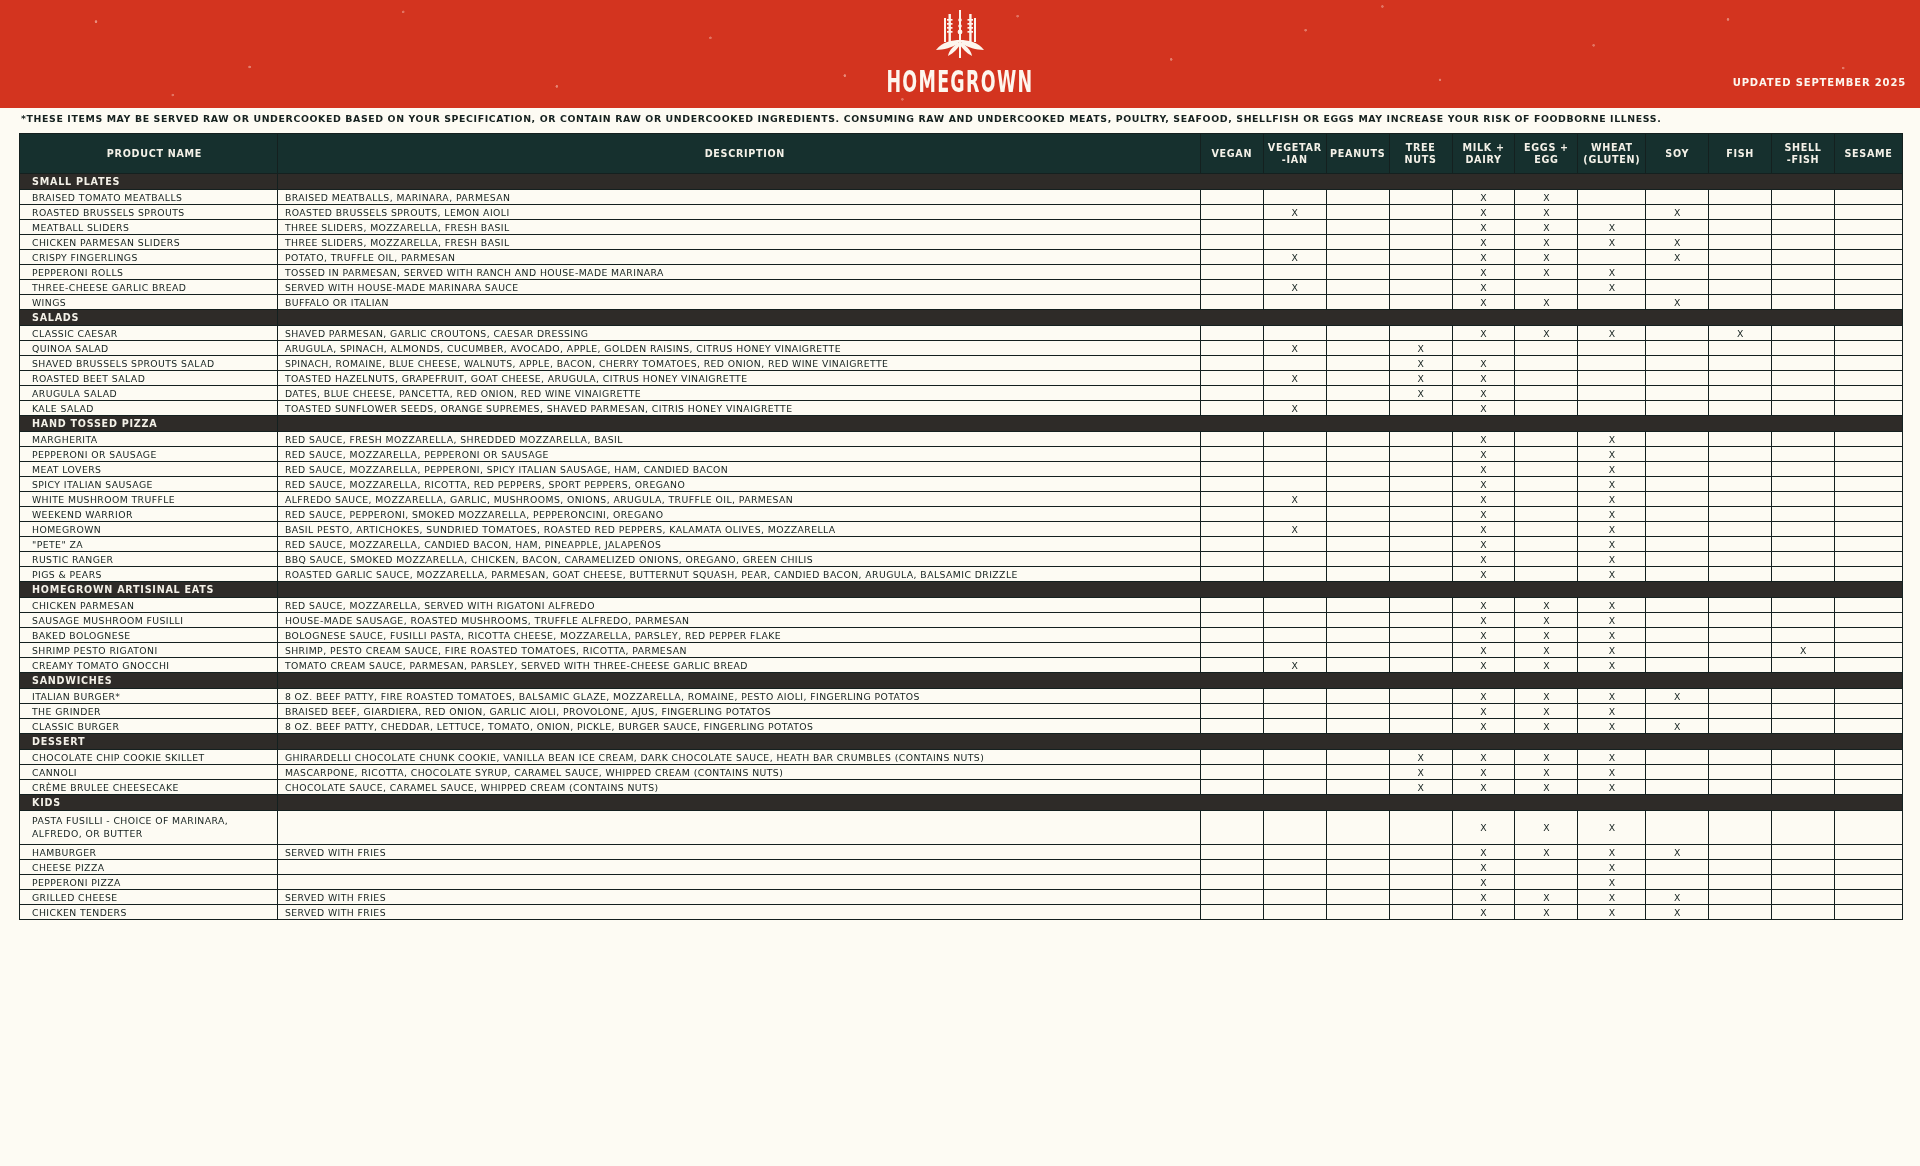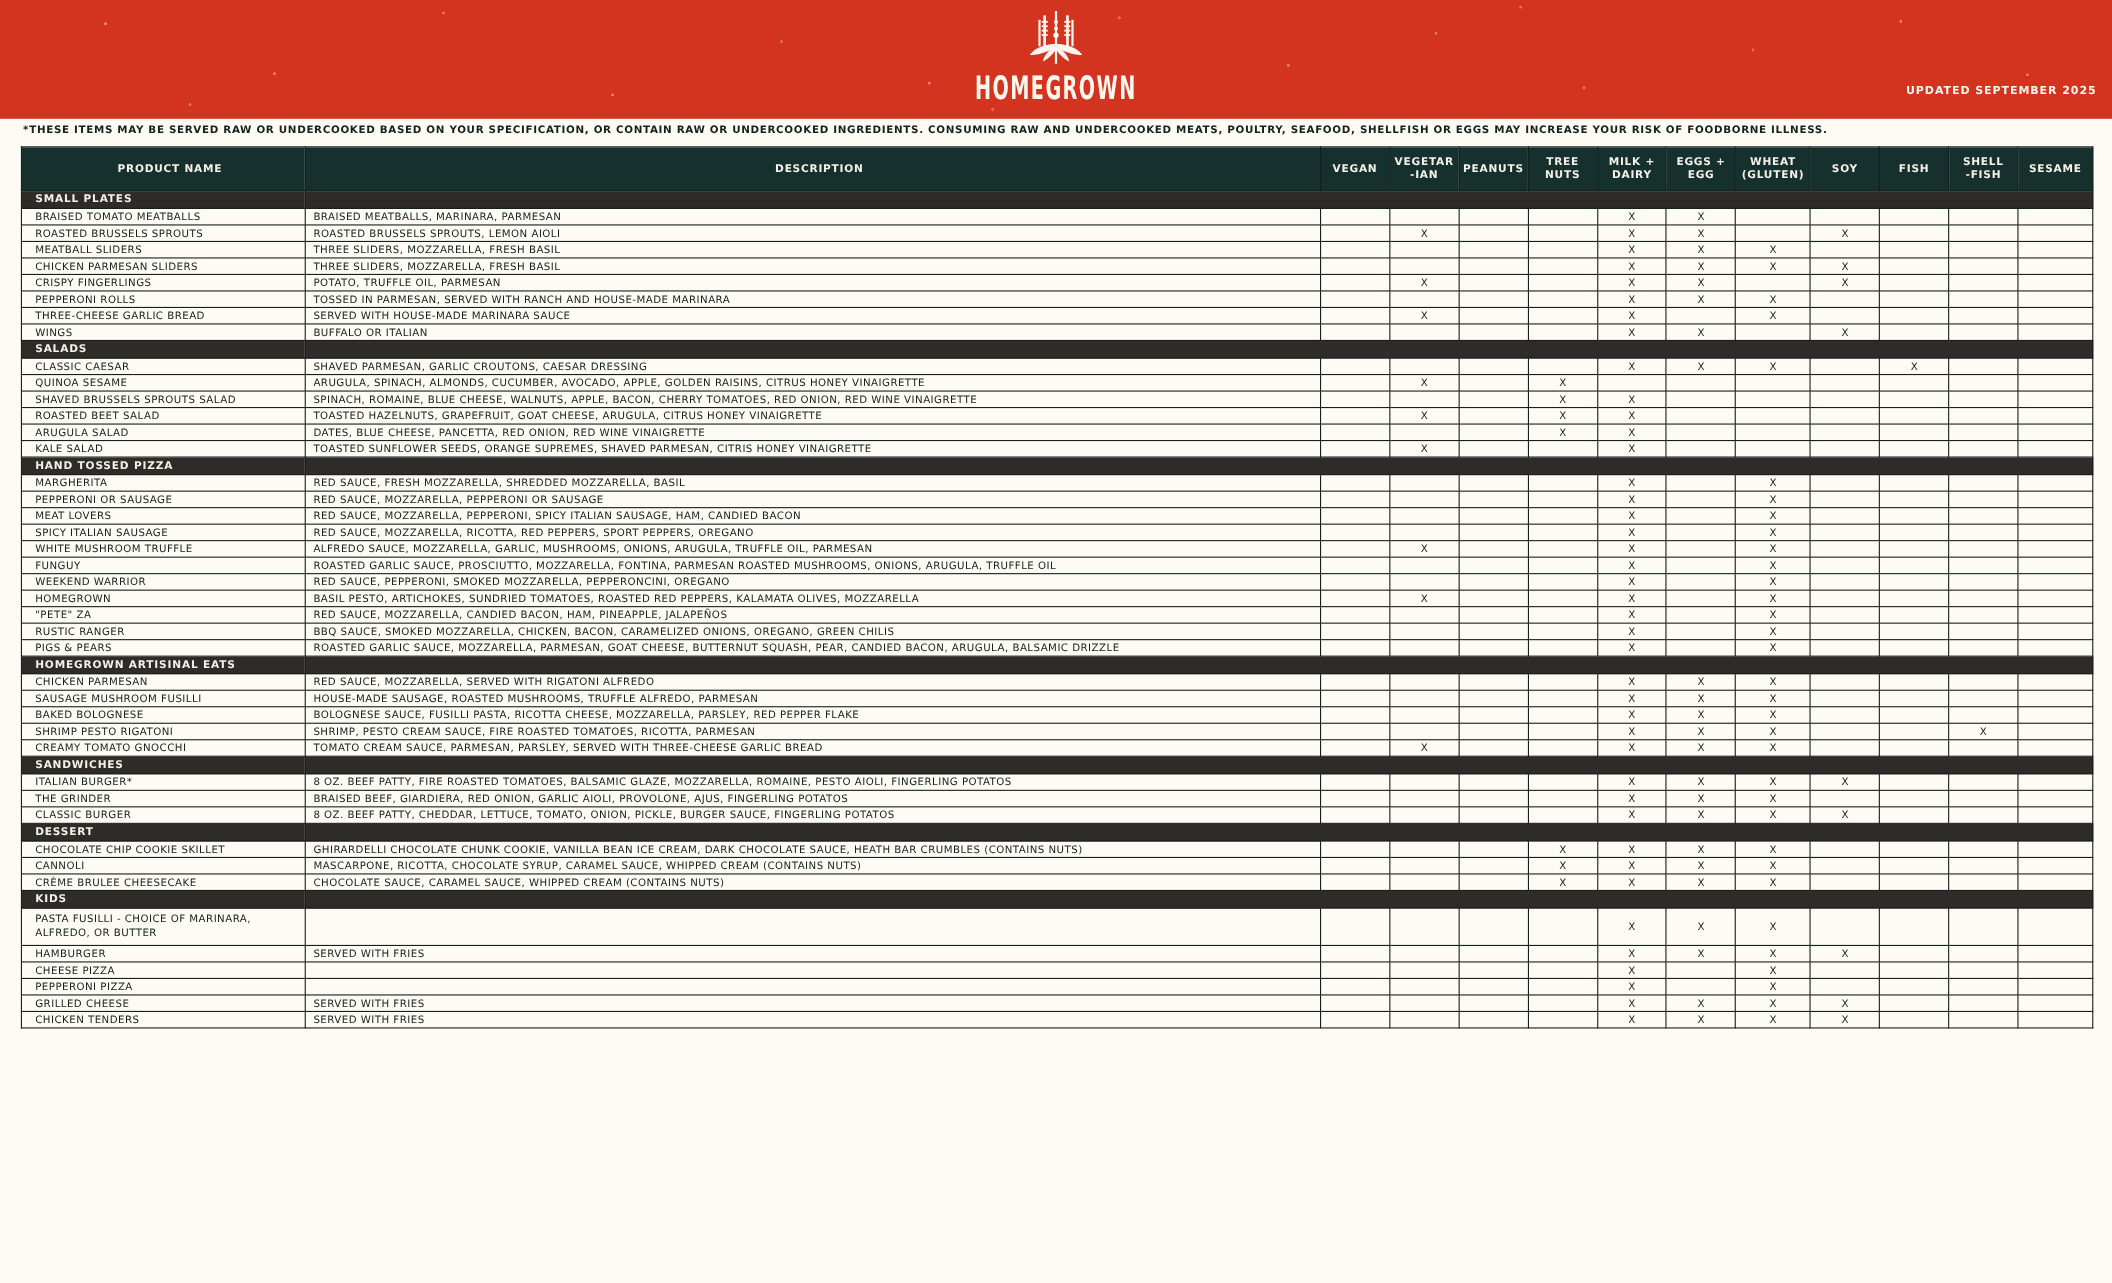--- a/index.html
+++ b/index.html
@@ -424,21 +424,21 @@
             <td class="mark"></td>
             <td class="mark">X</td>
             <td class="mark">X</td>
             <td class="mark">X</td>
             <td class="mark"></td>
             <td class="mark">X</td>
             <td class="mark"></td>
             <td class="mark"></td>
           </tr>
           <tr class="item">
-            <td class="name">QUINOA SESAME</td>
+            <td class="name">QUINOA SALAD</td>
             <td class="desc">ARUGULA, SPINACH, ALMONDS, CUCUMBER, AVOCADO, APPLE, GOLDEN RAISINS, CITRUS HONEY VINAIGRETTE</td>
             <td class="mark"></td>
             <td class="mark">X</td>
             <td class="mark"></td>
             <td class="mark">X</td>
             <td class="mark"></td>
             <td class="mark"></td>
             <td class="mark"></td>
             <td class="mark"></td>
             <td class="mark"></td>
@@ -578,35 +578,20 @@
             <td class="mark"></td>
             <td class="mark">X</td>
             <td class="mark"></td>
             <td class="mark">X</td>
             <td class="mark"></td>
             <td class="mark"></td>
             <td class="mark"></td>
             <td class="mark"></td>
           </tr>
           <tr class="item">
-            <td class="name">FUNGUY</td>
-            <td class="desc">ROASTED GARLIC SAUCE, PROSCIUTTO, MOZZARELLA,  FONTINA, PARMESAN ROASTED MUSHROOMS, ONIONS, ARUGULA, TRUFFLE OIL</td>
-            <td class="mark"></td>
-            <td class="mark"></td>
-            <td class="mark"></td>
-            <td class="mark"></td>
-            <td class="mark">X</td>
-            <td class="mark"></td>
-            <td class="mark">X</td>
-            <td class="mark"></td>
-            <td class="mark"></td>
-            <td class="mark"></td>
-            <td class="mark"></td>
-          </tr>
-          <tr class="item">
             <td class="name">WEEKEND WARRIOR</td>
             <td class="desc">RED SAUCE, PEPPERONI, SMOKED MOZZARELLA, PEPPERONCINI, OREGANO</td>
             <td class="mark"></td>
             <td class="mark"></td>
             <td class="mark"></td>
             <td class="mark"></td>
             <td class="mark">X</td>
             <td class="mark"></td>
             <td class="mark">X</td>
             <td class="mark"></td>

